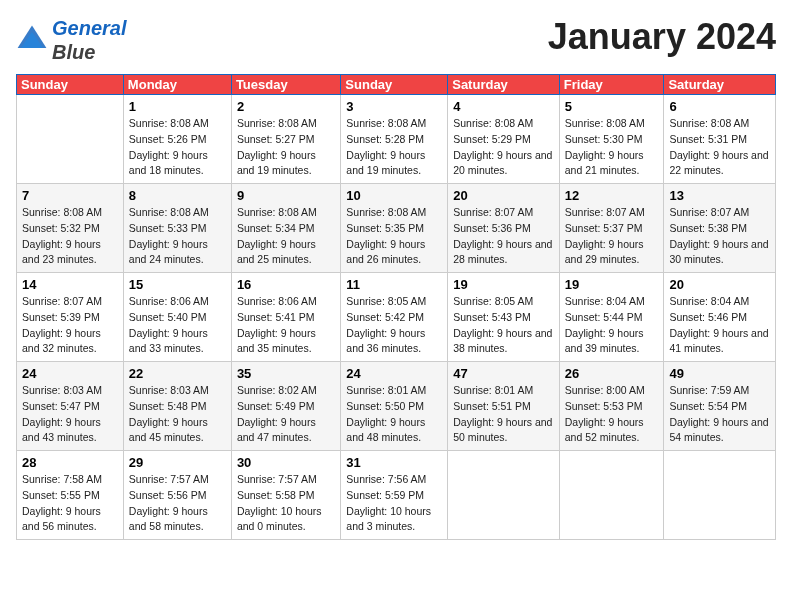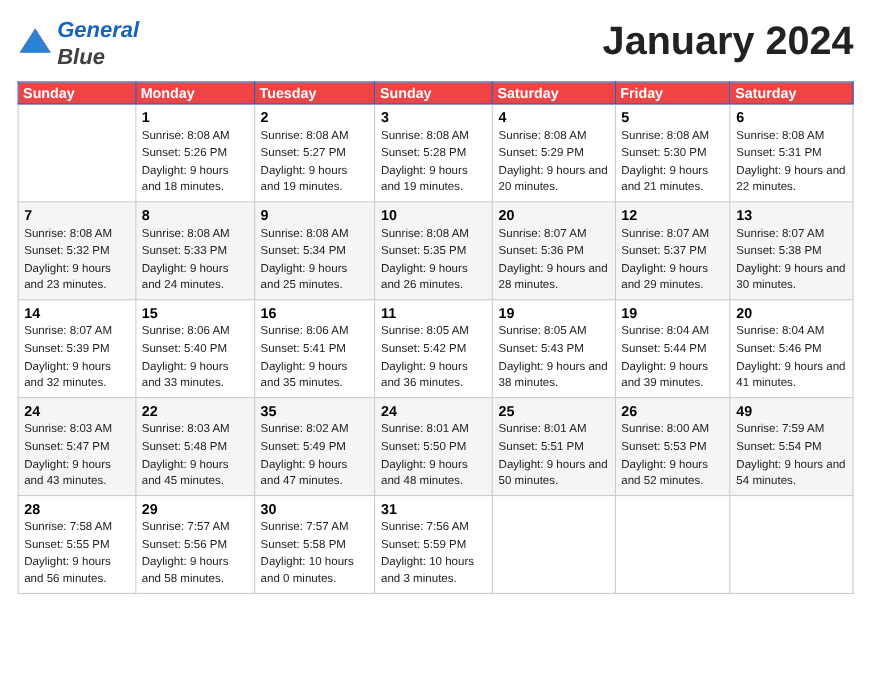--- a/index.html
+++ b/index.html
@@ -216,21 +216,21 @@
         </td>
         <td>
           <span class="day-number">35</span>
           <div class="day-info">Sunrise: 8:02 AM<br>Sunset: 5:49 PM<br>Daylight: 9 hours and 47 minutes.</div>
         </td>
         <td>
           <span class="day-number">24</span>
           <div class="day-info">Sunrise: 8:01 AM<br>Sunset: 5:50 PM<br>Daylight: 9 hours and 48 minutes.</div>
         </td>
         <td>
-          <span class="day-number">25</span>
+          <span class="day-number">47</span>
           <div class="day-info">Sunrise: 8:01 AM<br>Sunset: 5:51 PM<br>Daylight: 9 hours and 50 minutes.</div>
         </td>
         <td>
           <span class="day-number">26</span>
           <div class="day-info">Sunrise: 8:00 AM<br>Sunset: 5:53 PM<br>Daylight: 9 hours and 52 minutes.</div>
         </td>
         <td>
           <span class="day-number">49</span>
           <div class="day-info">Sunrise: 7:59 AM<br>Sunset: 5:54 PM<br>Daylight: 9 hours and 54 minutes.</div>
         </td>

